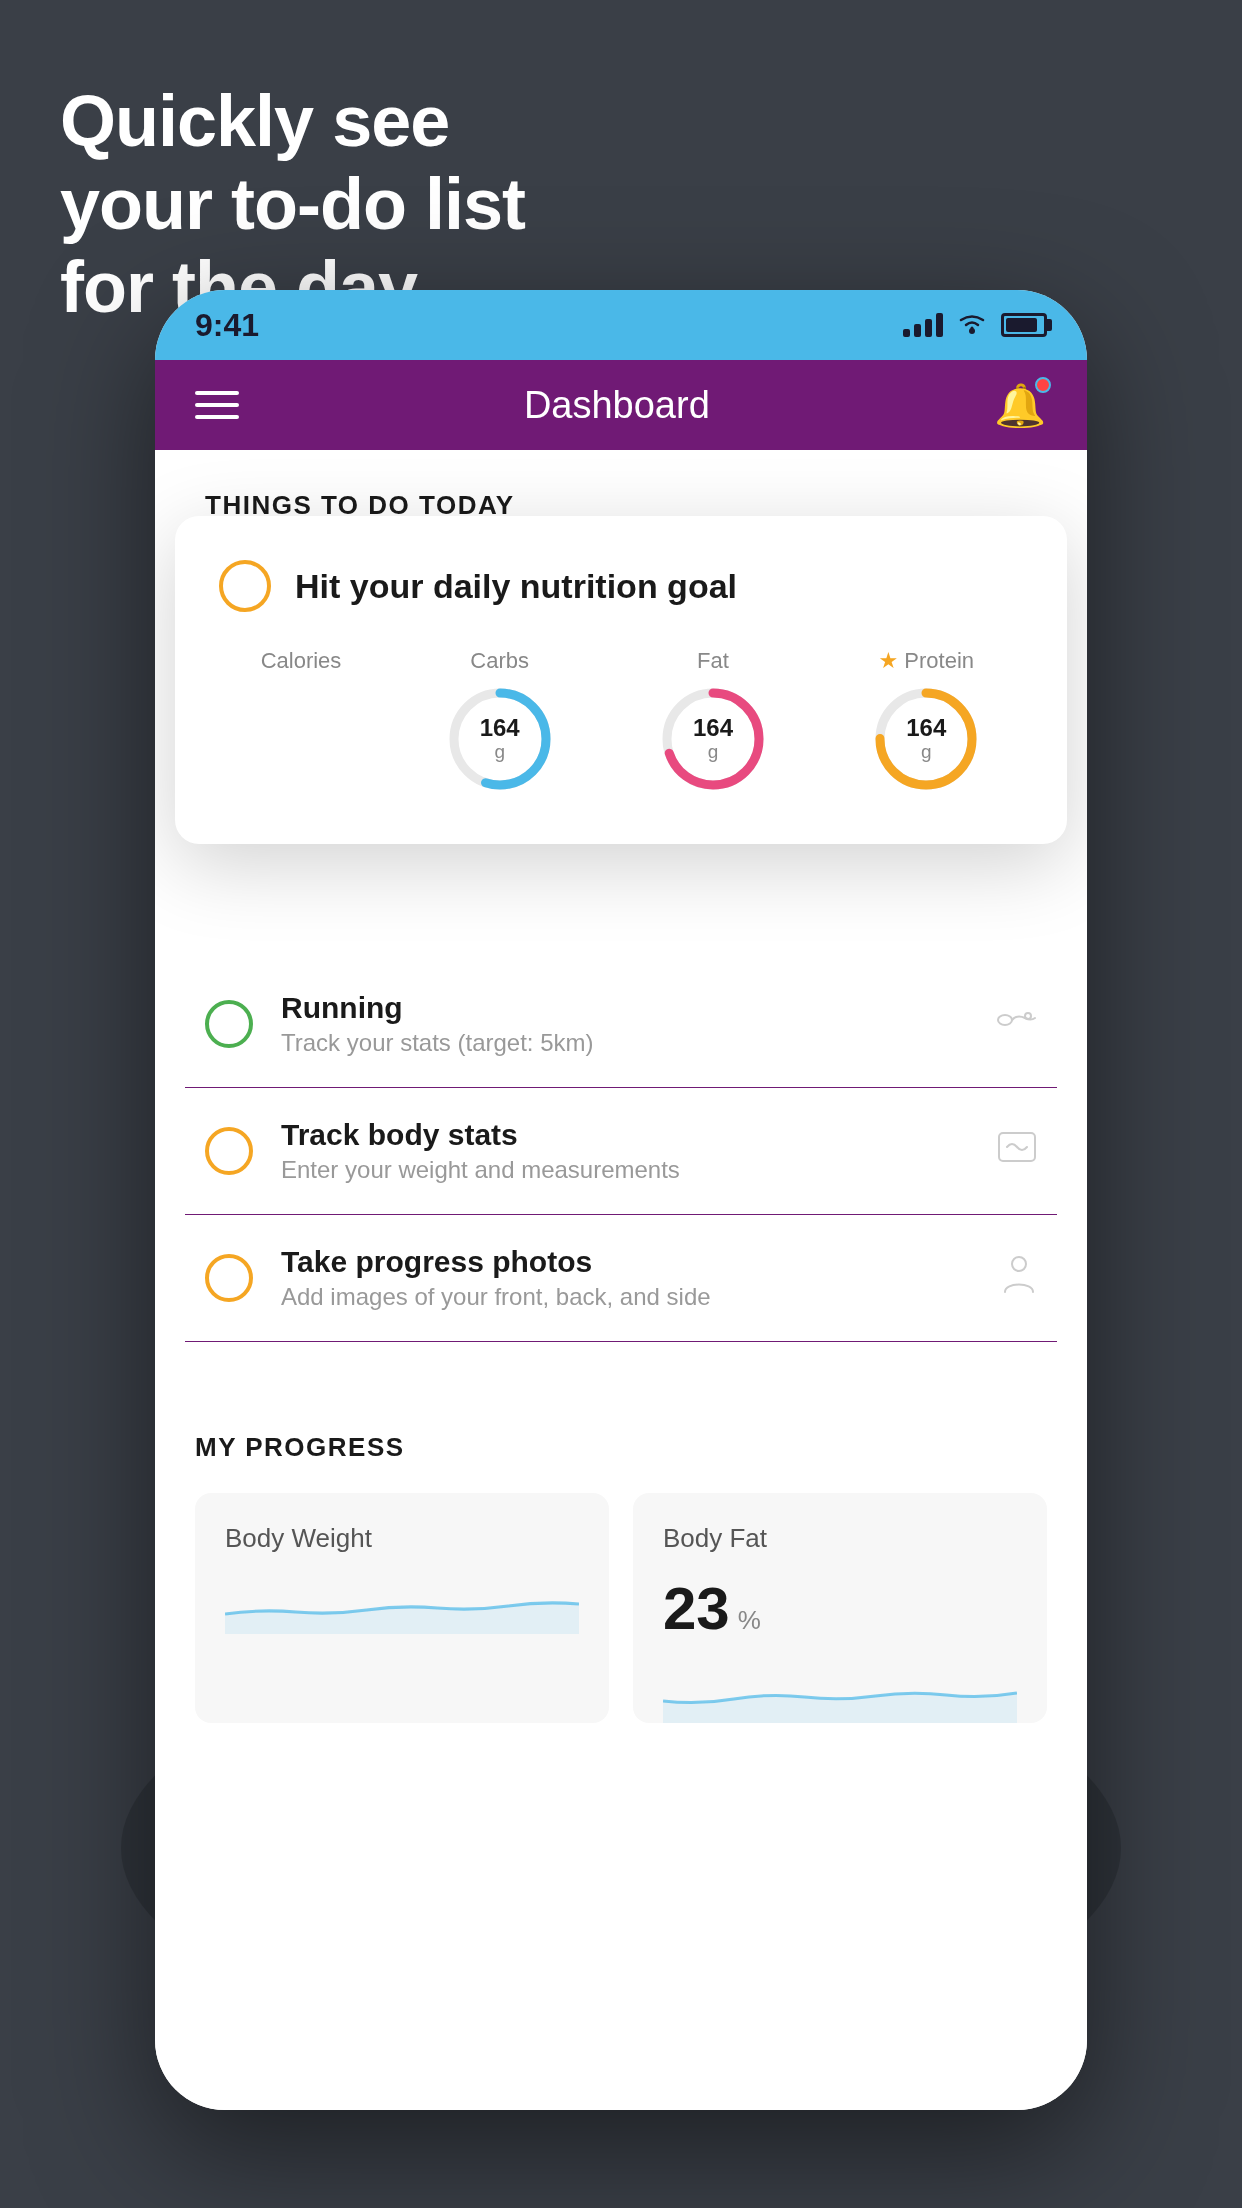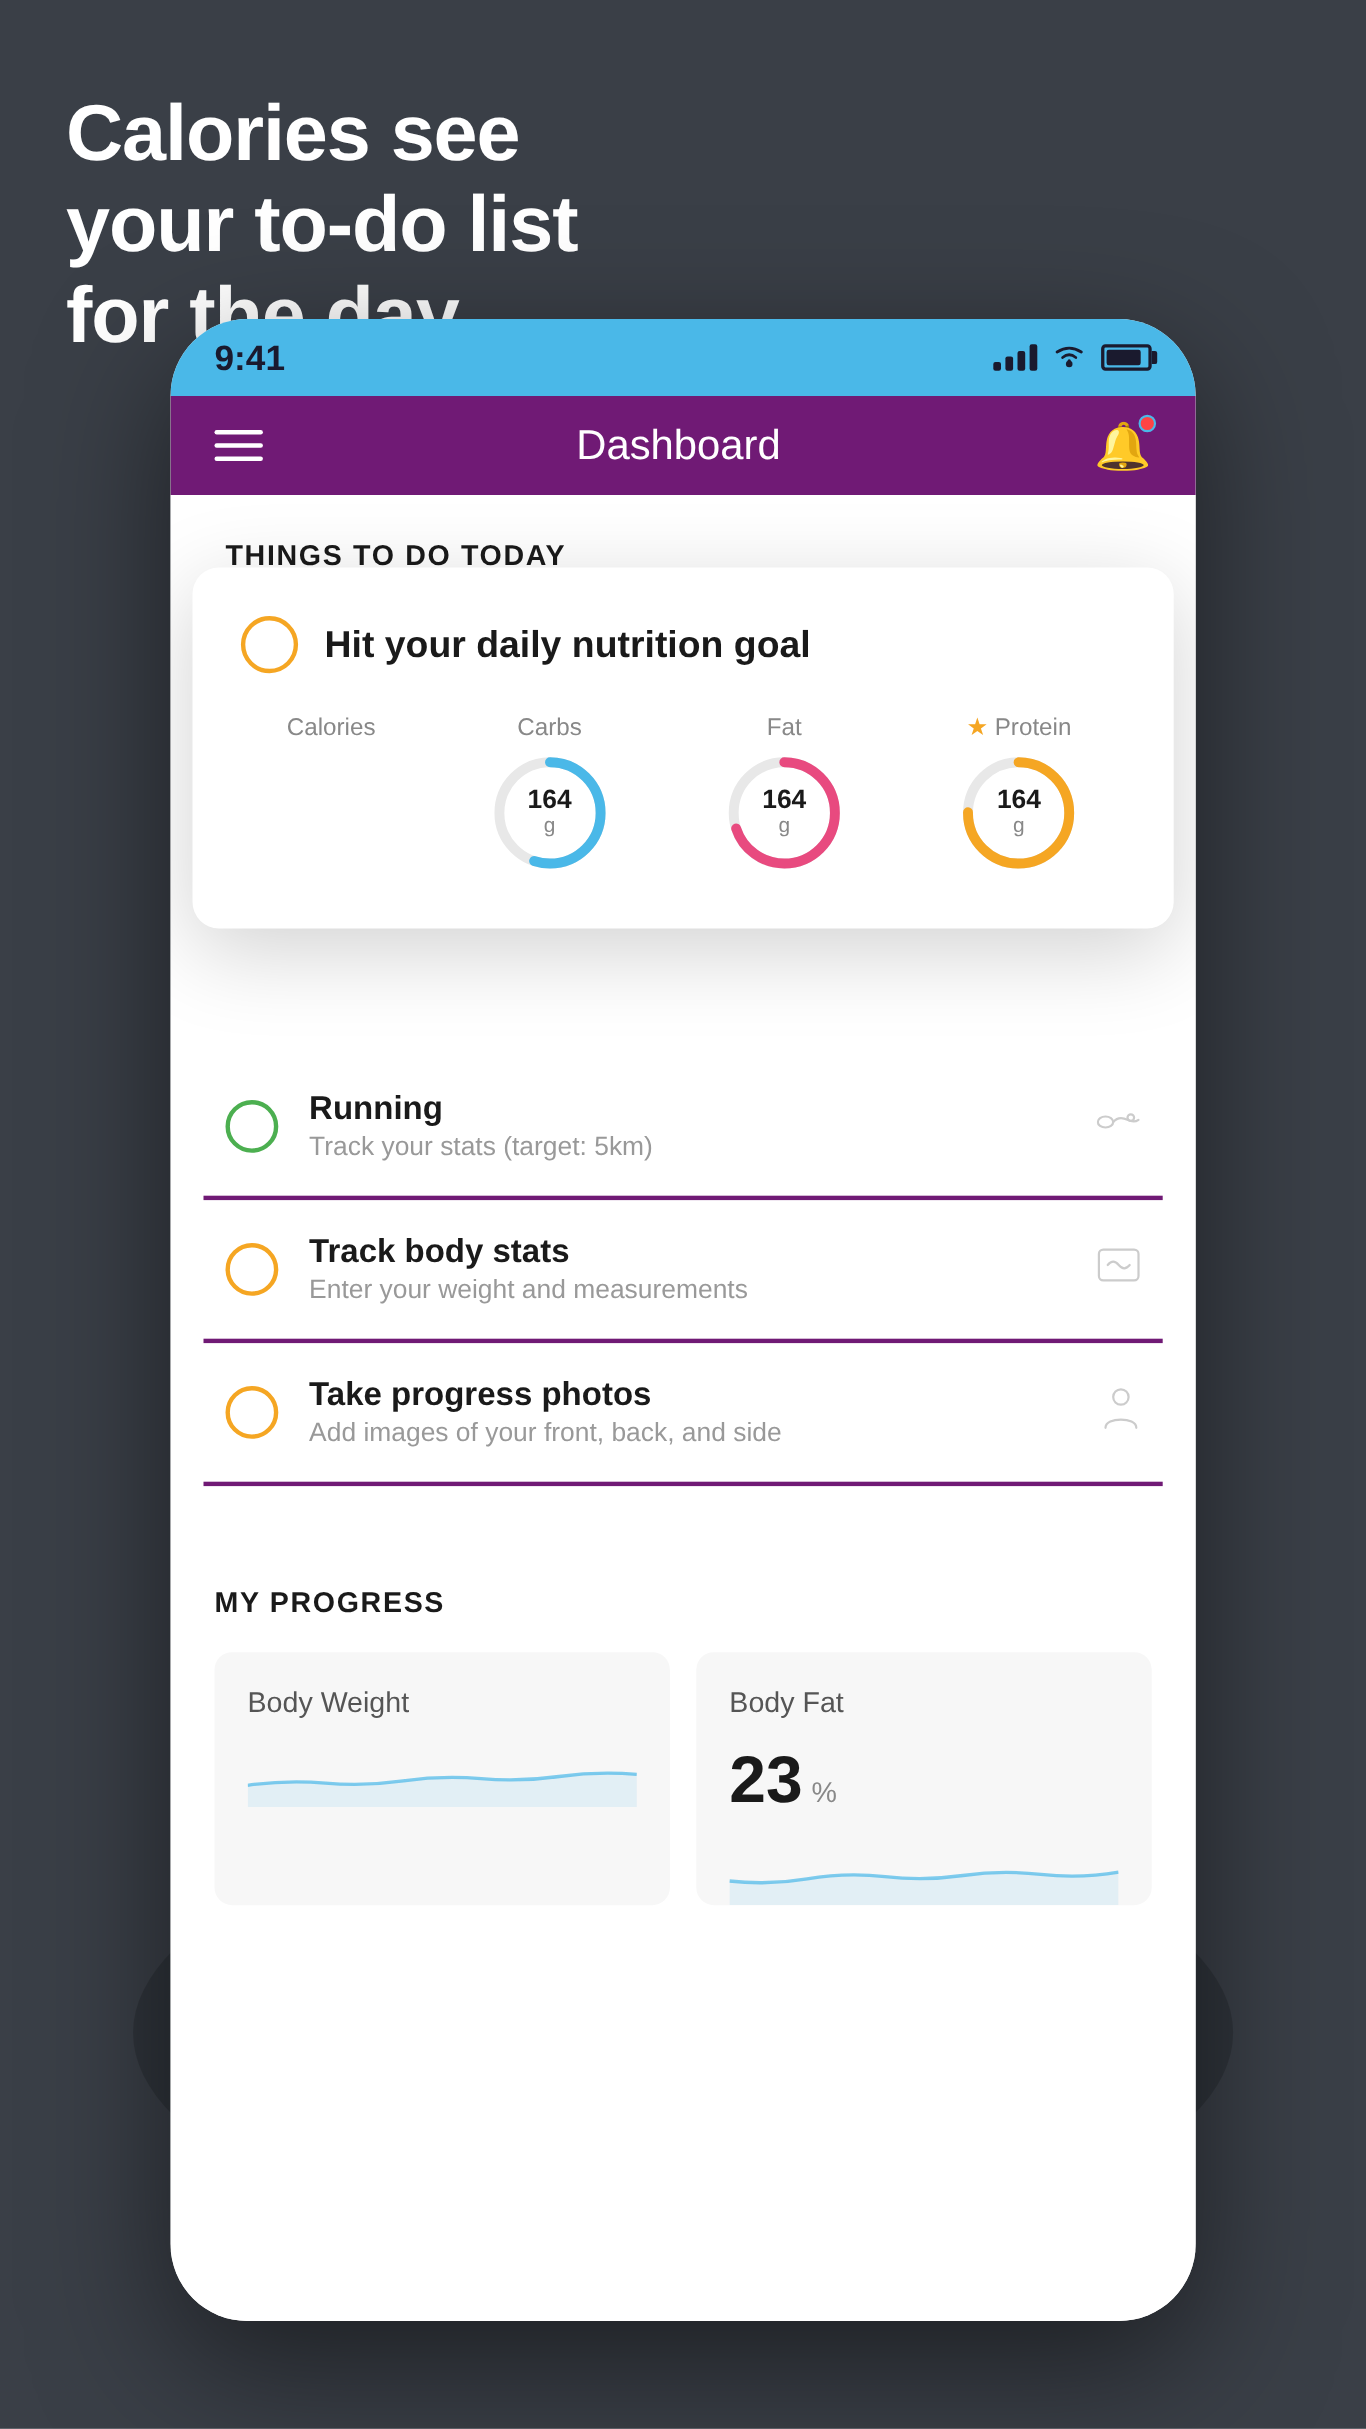--- a/index.html
+++ b/index.html
@@ -244,21 +244,21 @@
 
     
     .todo-list {
       margin-top: 420px;
       padding: 0 30px;
     }
     .todo-item {
       display: flex;
       align-items: center;
       padding: 30px 20px;
-      border-bottom: 4px solid #701a75;
+      border-bottom: 1px solid #701a75;
       gap: 28px;
       cursor: pointer;
     }
     .todo-circle {
       width: 48px;
       height: 48px;
       border-radius: 50%;
       flex-shrink: 0;
     }
     .todo-circle.green {
@@ -349,21 +349,21 @@
       height: 400px;
       background: #2d3238;
       border-radius: 50%;
       opacity: 0.8;
     }
   </style>
 </head>
 <body>
 
 <div class="hero-text">
-  <div>Calories see</div>
+  <div>Quickly see</div>
   <div>your to-do list</div>
   <div>for the day.</div>
 </div>
 
 <div class="bg-blob"></div>
 
 <div class="phone">
 
   <div class="status-bar">
     <span class="status-time">9:41</span>

